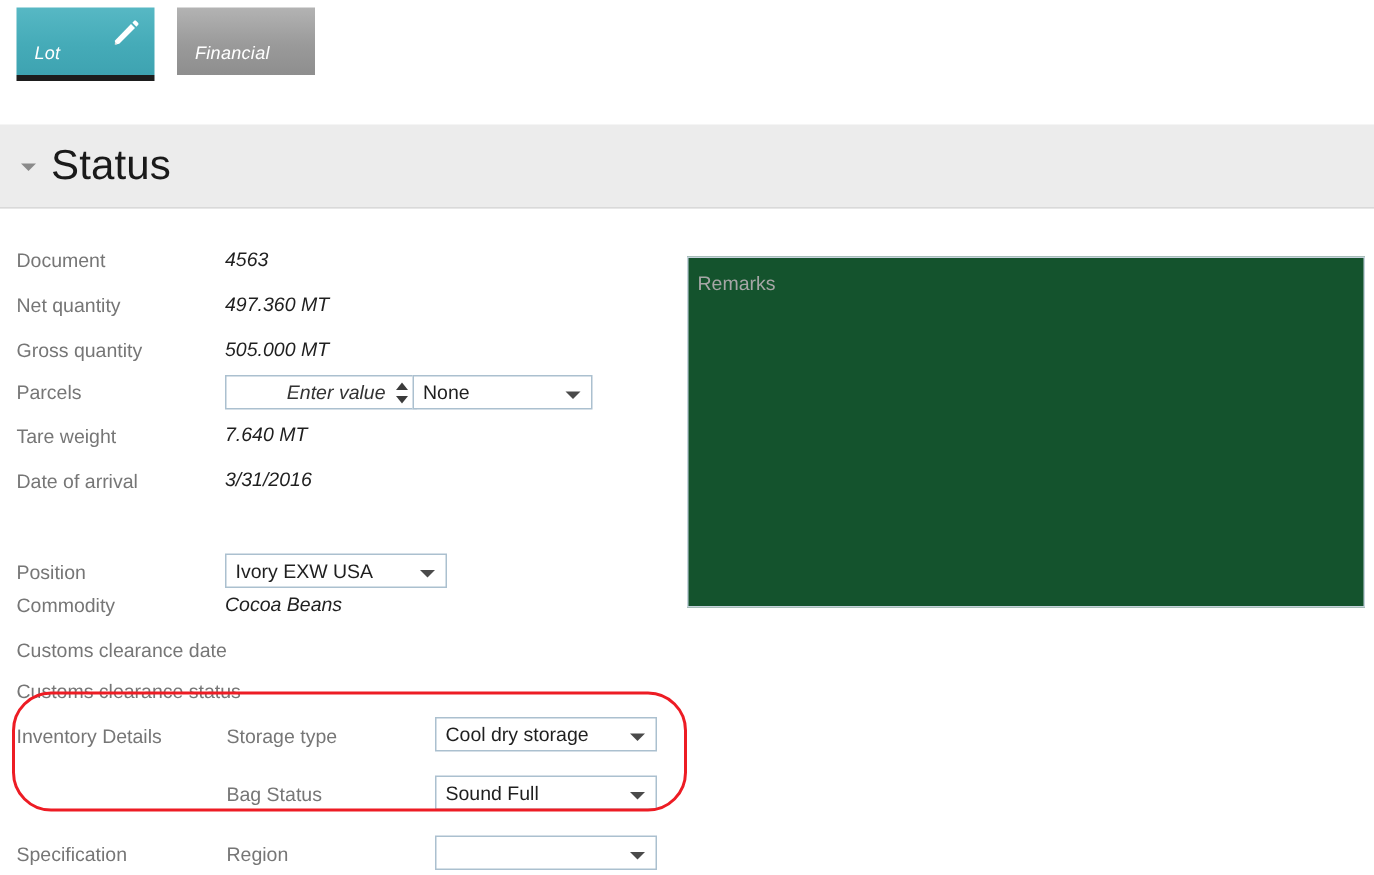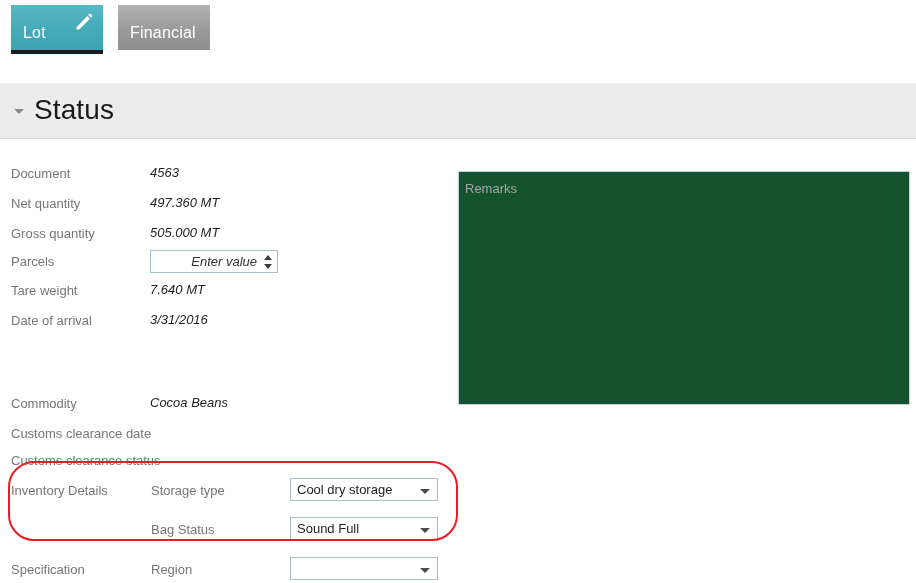--- a/index.html
+++ b/index.html
@@ -13,21 +13,21 @@
   #page { position: relative; width: 916px; height: 583px; background: #fff; }
 
   
   .tabstrip { position: absolute; left: 0; top: 0; width: 916px; height: 60px; background:#fff; }
   .tab {
     position: absolute; top: 5px; height: 45px;
     border: none; padding: 0;
     font-size: 13.5px; color: #ffffff; text-align: left;
     cursor: pointer; outline: none;
   }
-  .tab .tab-label { position: absolute; left: 12px; bottom: 8px; font-size: 16px; letter-spacing: .2px; }
+  .tab .tab-label { position: absolute; left: 12px; bottom: 8px; font-size: 12px; letter-spacing: .2px; font-style: italic; }
   .tab-lot {
     left: 11px; width: 92px;
     background: linear-gradient(to bottom, #57b8c4 0%, #45abb8 55%, #3ea3b1 100%);
     border-bottom: 4px solid #1d1d1d;
     height: 49px;
   }
   .tab-financial {
     left: 118px; width: 92px; height: 45px;
     background: linear-gradient(to bottom, #b3b3b3 0%, #9a9a9a 55%, #8e8e8e 100%);
     color: #ffffff;
@@ -174,33 +174,44 @@
       <span class="flabel" style="top:14px;">Parcels</span>
 
       <div class="txtbox spin-box" style="top:10px;">
         <span class="spin-placeholder">Enter value</span>
         <span class="spin-arrows">
           <span class="up"></span>
           <span class="dn"></span>
         </span>
       </div>
 
+      <div class="ddl" style="left:275px; top:10px; width:120px;">
+        <span class="dtext">None</span>
+        <span class="dcaret"></span>
+      </div>
     </div>
 
     <div class="frow" style="top:125px;">
       <span class="flabel">Tare weight</span>
       <span class="fvalue">7.640 MT</span>
     </div>
 
     <div class="frow" style="top:155px;">
       <span class="flabel">Date of arrival</span>
       <span class="fvalue">3/31/2016</span>
     </div>
 
 
+    <div class="frow" style="top:209px; height:34px;">
+      <span class="flabel" style="top:13px;">Position</span>
+      <div class="ddl" style="left:150px; top:8px; width:148px;">
+        <span class="dtext">Ivory EXW USA</span>
+        <span class="dcaret"></span>
+      </div>
+    </div>
 
     <div class="frow" style="top:238px;">
       <span class="flabel">Commodity</span>
       <span class="fvalue">Cocoa Beans</span>
     </div>
 
     <div class="frow" style="top:295px;">
       <span class="flabel">Customs clearance status</span>
       <span class="fvalue"></span>
     </div>

